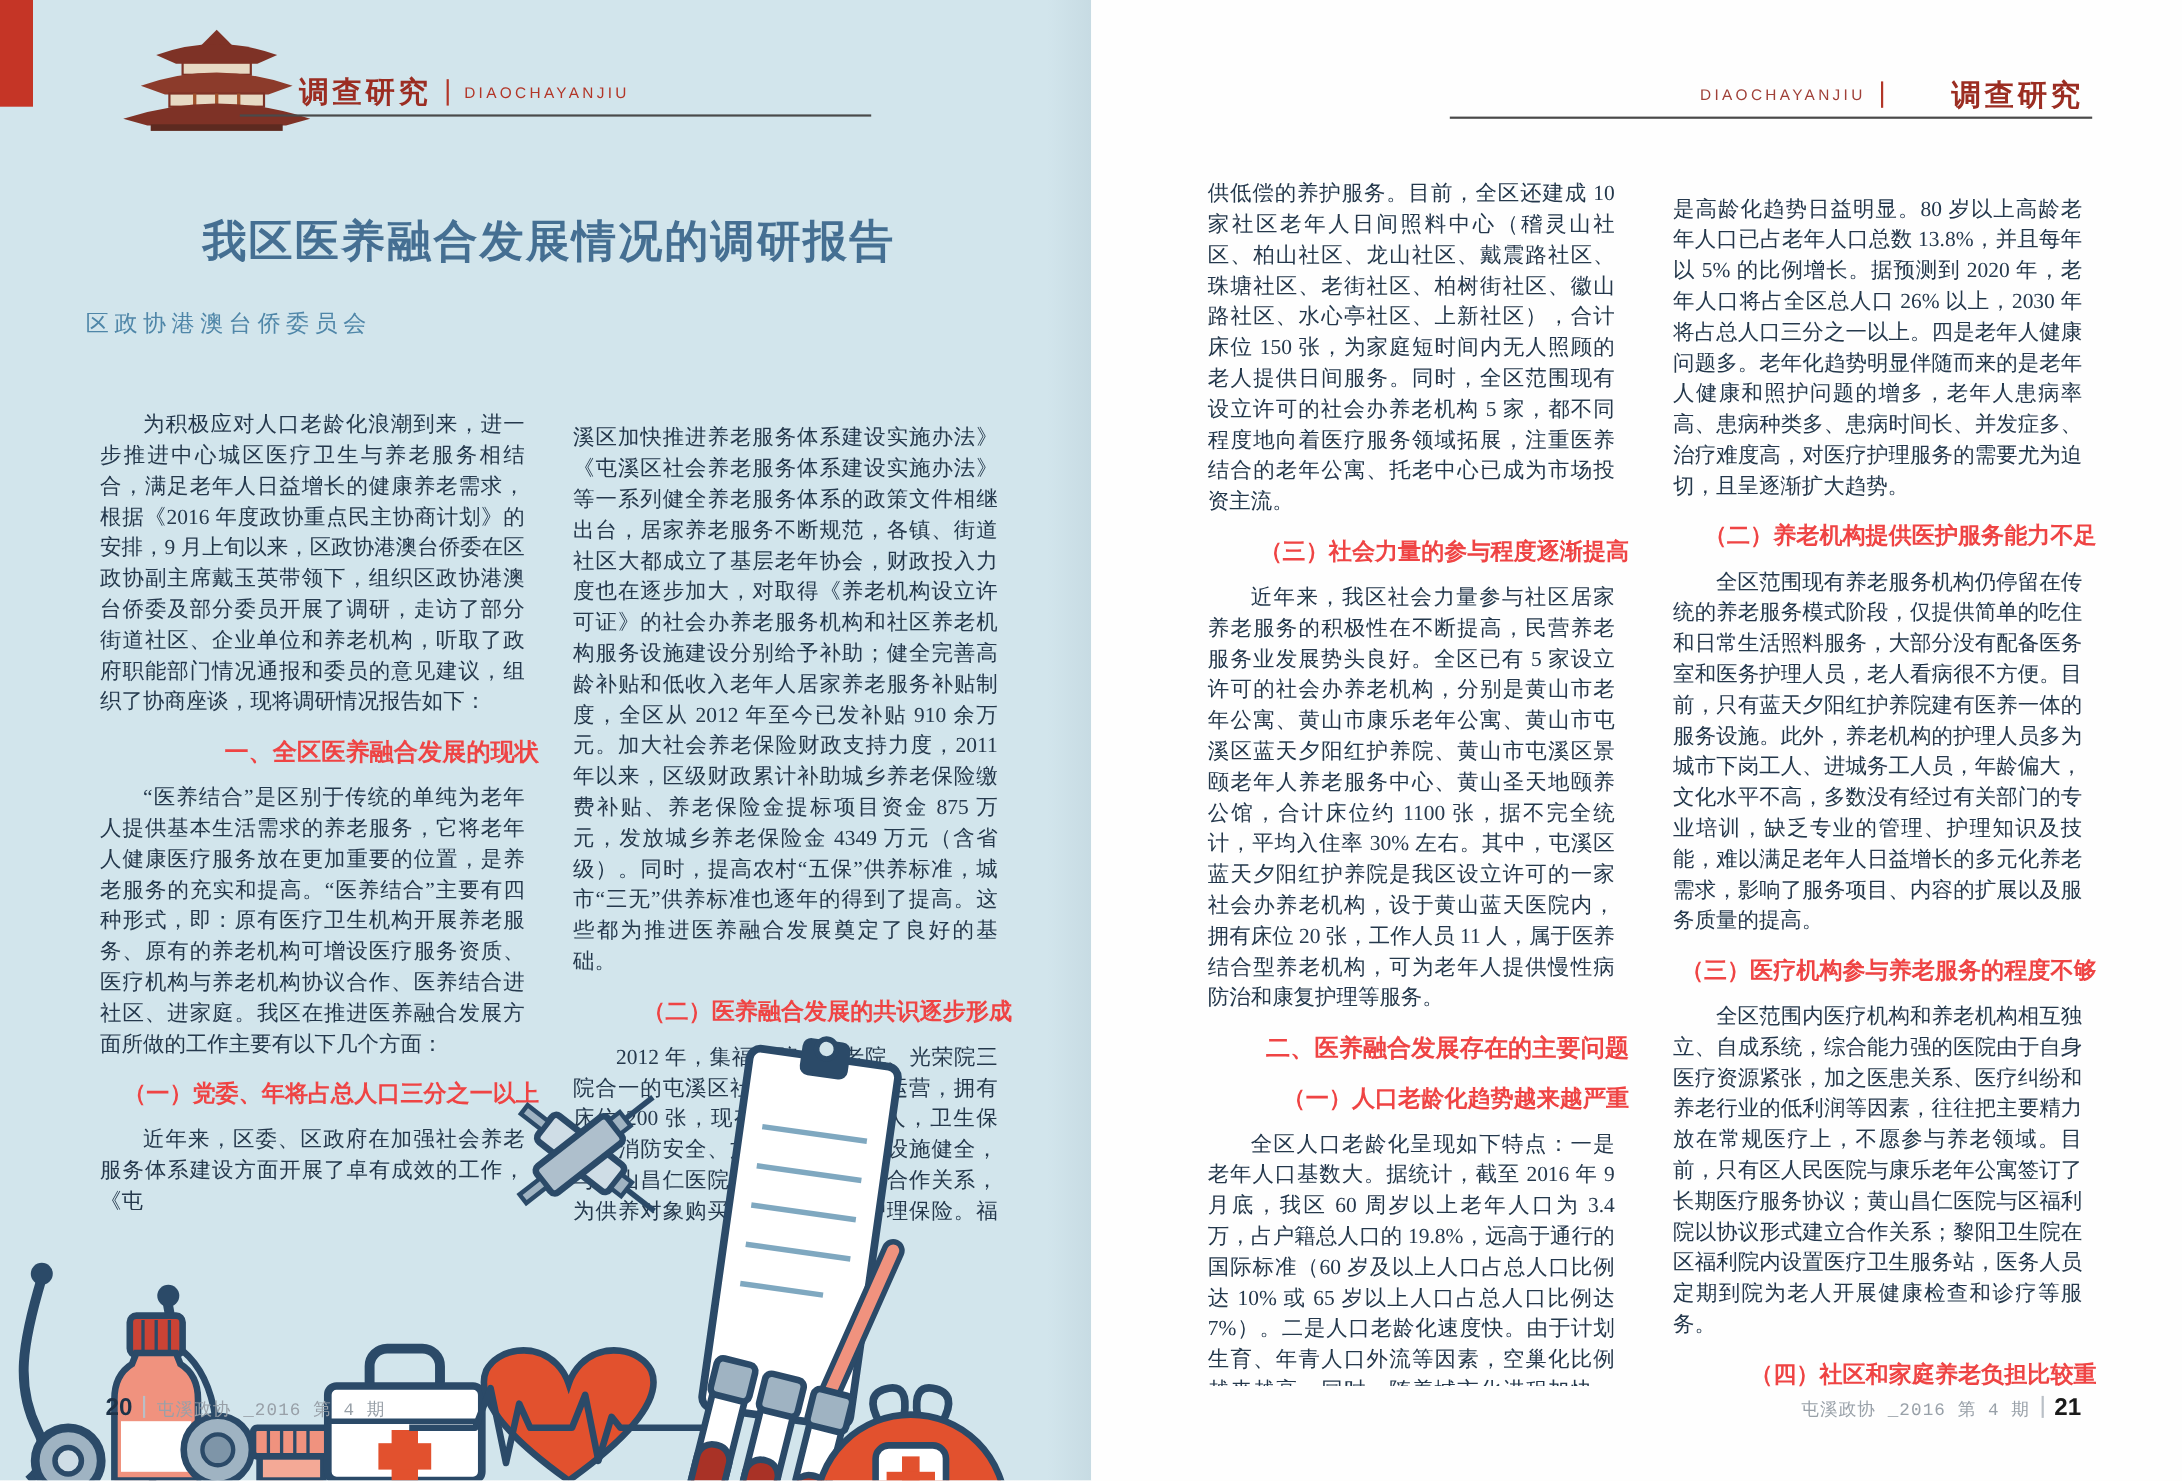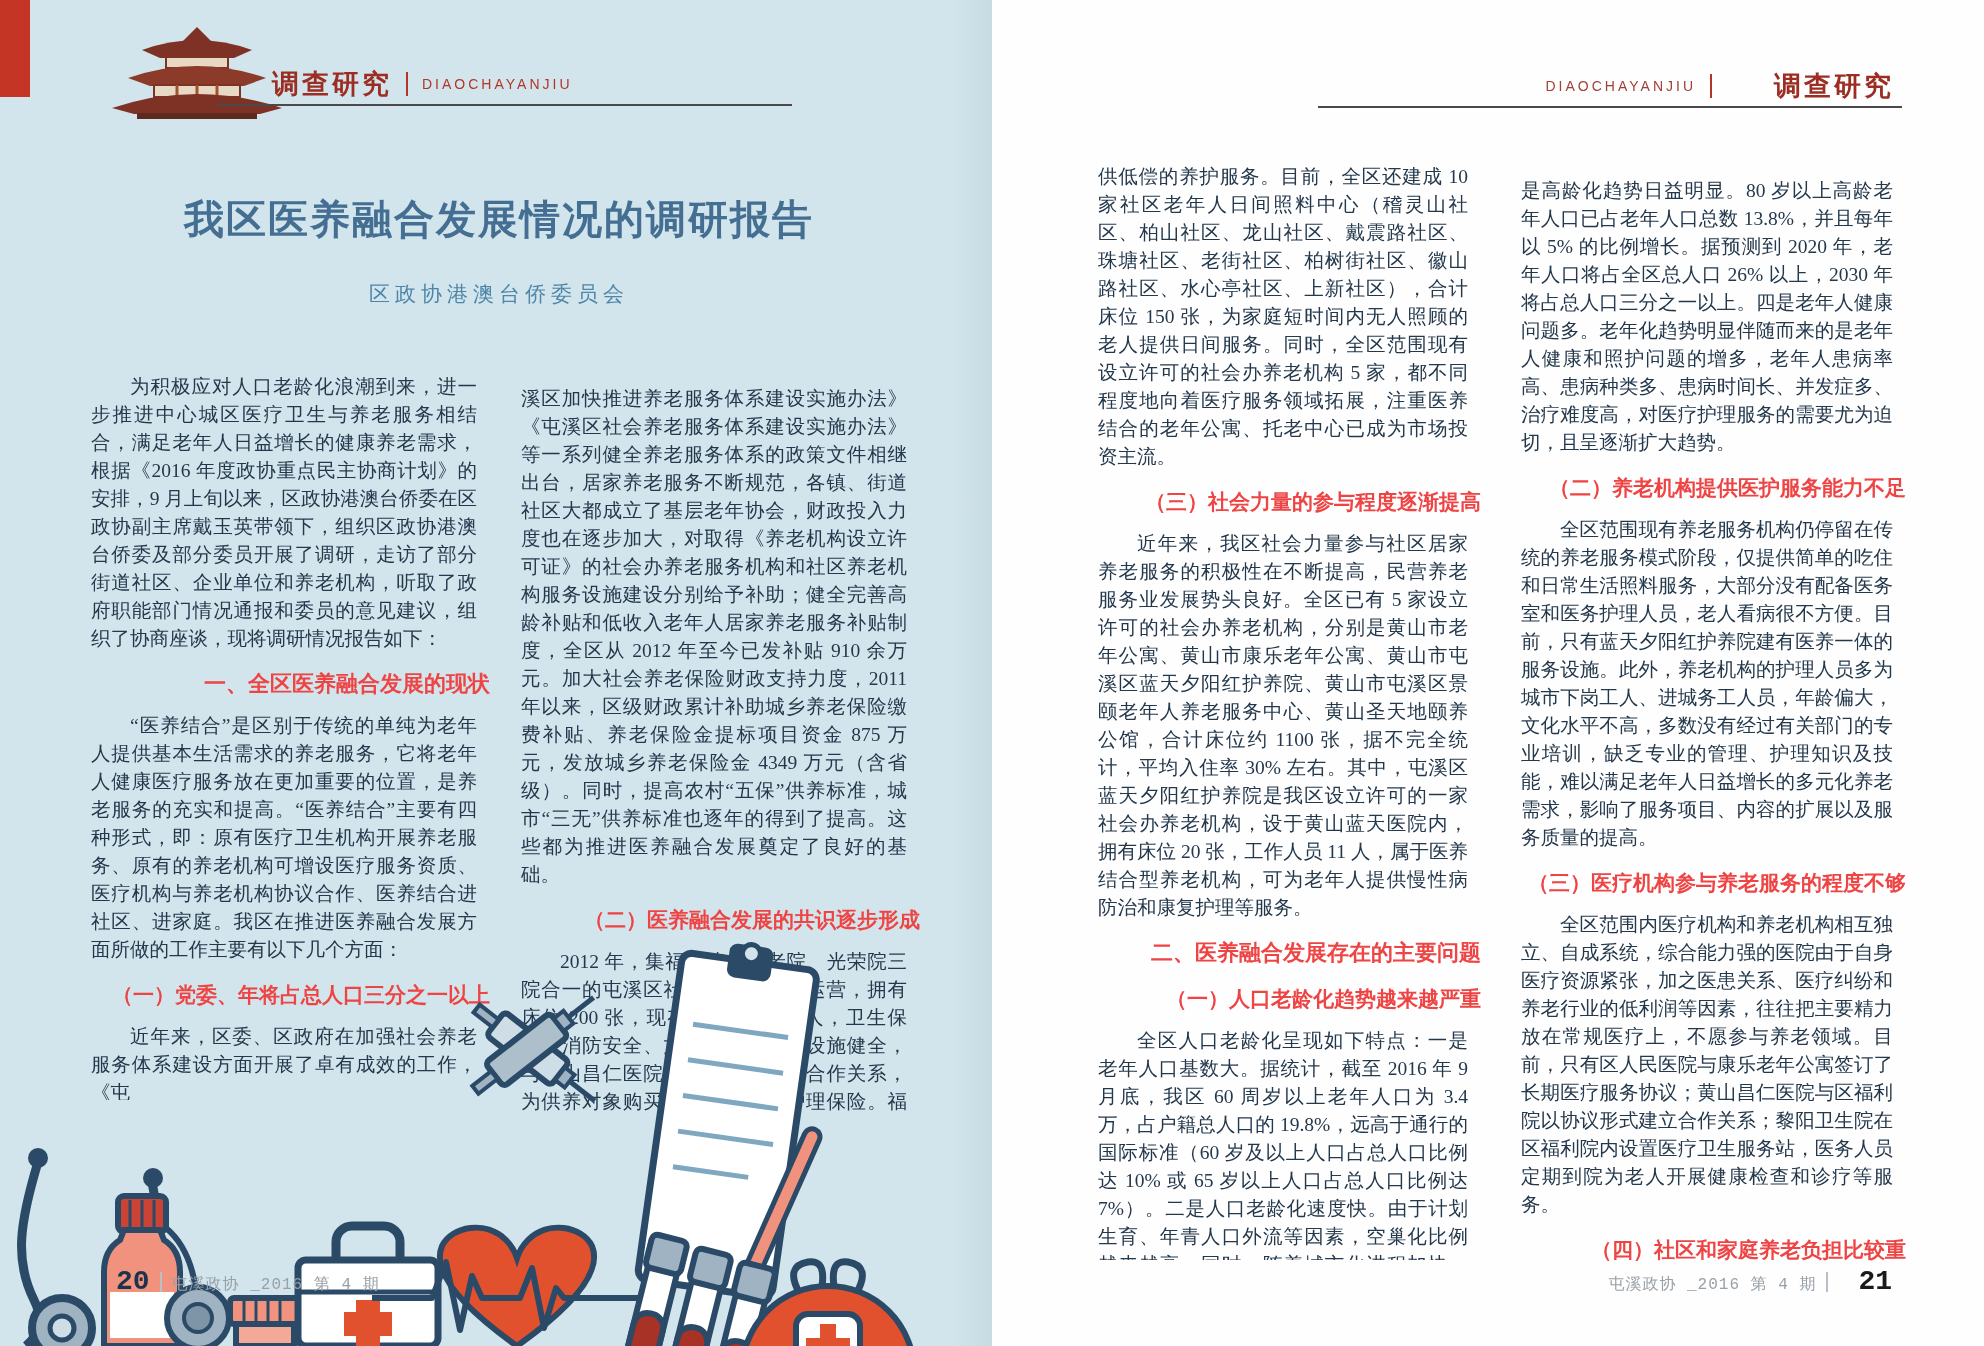--- a/index.html
+++ b/index.html
@@ -19,21 +19,21 @@
   .hdr-right-text{position:absolute;right:90px;top:68px;display:flex;align-items:center;white-space:nowrap;}
   .hdr-py2{font-size:14px;color:#a04038;letter-spacing:3px;font-family:"Liberation Sans","DejaVu Sans",sans-serif;}
   .rule-right{position:absolute;left:1318px;top:106px;width:584px;height:2px;background:#4a4a4a;}
 
   .pagoda{position:absolute;left:82px;top:24px;}
 
   
   .title{position:absolute;left:78px;top:192px;width:842px;text-align:center;
     font-family:"Liberation Sans","DejaVu Sans",sans-serif;font-weight:bold;
     font-size:40px;letter-spacing:2px;color:#456f92;}
-  .subtitle{position:absolute;left:78px;top:280px;width:842px;text-align:center;
+  .subtitle{position:absolute;left:78px;top:280px;width:842px;
     font-family:"Liberation Sans","DejaVu Sans",sans-serif;
     font-size:21px;letter-spacing:5px;color:#4f86a8;}
 
   
   .col{position:absolute;font-size:19.5px;line-height:28px;color:#24384c;
     text-align:justify;overflow:hidden;}
   .col-l1{left:78px;top:360px;width:412px;height:740px;}
   .col-l2{left:508px;top:372px;width:412px;height:740px;}
   .col-r1{left:1085px;top:150px;width:396px;height:1110px;}
   .col-r2{left:1508px;top:164px;width:398px;height:1110px;}
@@ -41,21 +41,21 @@
   .blk.p{text-indent:2em;}
   .blk.pc{text-indent:0;}
   .blk.h1,.blk.h2{font-family:"Liberation Sans","DejaVu Sans",sans-serif;font-weight:bold;
     color:#ef4444;text-align:right;text-indent:0;margin:16px 0 6px;line-height:30px;}
   .blk.h1{font-size:22px;}
   .blk.h2{font-size:21px;}
 
   
   .footer-left{position:absolute;left:96px;top:1266px;z-index:5;display:flex;align-items:baseline;white-space:nowrap;}
   .footer-right{position:absolute;right:92px;top:1266px;z-index:5;display:flex;align-items:baseline;white-space:nowrap;}
-  .pgnum{font-family:Liberation Mono, monospace;font-weight:bold;font-size:28px;color:#1d3349;margin-left:20px;}
+  .pgnum{font-family:Liberation Sans, sans-serif;font-weight:bold;font-size:22px;color:#1d3349;}
   .pgnum-r{color:#1a1a1a;}
   .fdiv{display:inline-block;width:2px;height:20px;background:#b9bfc6;margin:0 10px;align-self:center;}
   .journal{font-family:Liberation Mono, monospace;font-size:16px;color:#98a0a8;letter-spacing:1px;}
 
   .decor{position:absolute;left:0;top:900px;z-index:1;}
 </style>
 </head>
 <body>
 
 <div class="spread">

